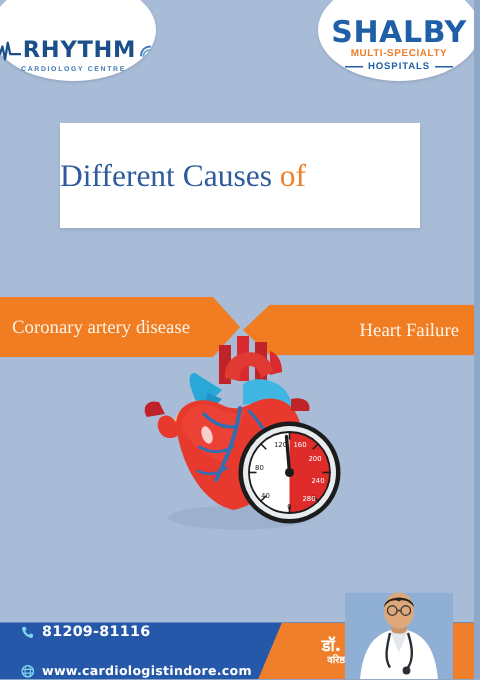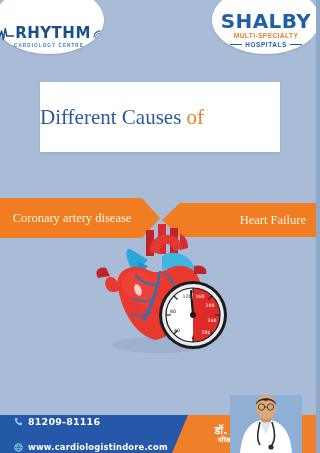--- a/index.html
+++ b/index.html
@@ -127,21 +127,21 @@
     color: #fdf2e6;
     font-family: "Liberation Serif", serif;
     font-size: 12.5px;
     line-height: 1.15;
     display: flex;
     align-items: center;
     height: 34px;
   }
   .banner.left {
     left: 0;
-    justify-content: center;
+    justify-content: flex-start;
     padding-left: 8px;
     padding-right: 24px;
     clip-path: polygon(0 0, calc(100% - 18px) 0, 100% 50%, calc(100% - 18px) 100%, 0 100%);
   }
   .banner.right {
     right: 0;
     justify-content: flex-end;
     padding-right: 10px;
     padding-left: 26px;
     clip-path: polygon(18px 0, 100% 0, 100% 100%, 18px 100%, 0 50%);

